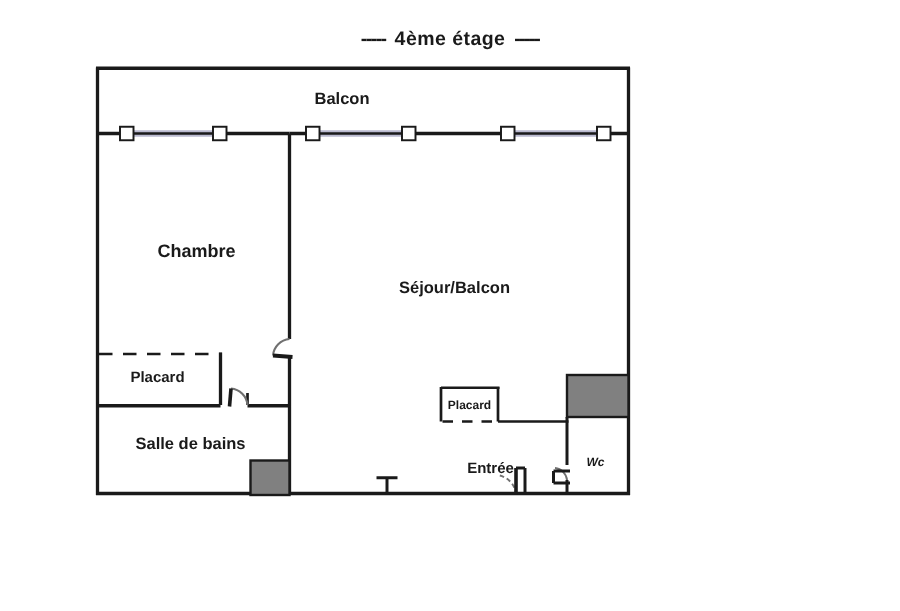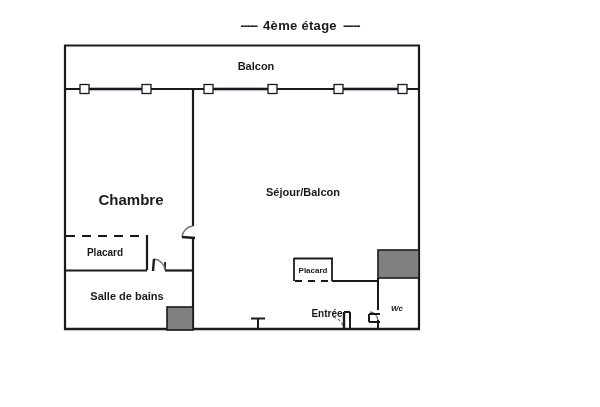--- a/index.html
+++ b/index.html
@@ -47,21 +47,21 @@
     height: 407px;
   }
   .room-label {
     position: absolute;
     color: #1a1a1a;
     font-weight: bold;
     white-space: nowrap;
     transform: translate(-50%, -50%);
   }
   .lbl-balcon   { font-size: 11px; }
-  .lbl-chambre  { font-size: 15px; margin-top: 32px; }
+  .lbl-chambre  { font-size: 12px; }
   .lbl-sejour   { font-size: 11px; }
   .lbl-placard1 { font-size: 10px; }
   .lbl-placard2 { font-size: 8px; }
   .lbl-sdb      { font-size: 11px; }
   .lbl-entree   { font-size: 10px; }
   .lbl-wc       { font-size: 8px; }
 </style>
 </head>
 <body>
 
@@ -192,21 +192,21 @@
       <line x1="369" y1="314" x2="369" y2="322" stroke="#1a1a1a" stroke-width="2"></line>
       <line x1="369" y1="322" x2="380" y2="322" stroke="#1a1a1a" stroke-width="2"></line>
     </g>
 
     <g>
       <line x1="194" y1="281" x2="194" y2="281" stroke="#1a1a1a" stroke-width="1.6"></line>
     </g>
 
   </svg>
 
-  <div class="room-label lbl-balcon" style="left:256px; top:66px;">Balcon</div>
+  <div class="room-label lbl-balcon" style="left:228px; top:66px;">Balcon</div>
 
   <div class="room-label lbl-chambre" style="left:131px; top:167px;">Chambre</div>
 
   <div class="room-label lbl-sejour" style="left:303px; top:192px;">Séjour/Balcon</div>
 
   <div class="room-label lbl-placard1" style="left:105px; top:252px;">Placard</div>
 
   <div class="room-label lbl-placard2" style="left:313px; top:270px;">Placard</div>
 
   <div class="room-label lbl-sdb" style="left:127px; top:296px;">Salle de bains</div>

